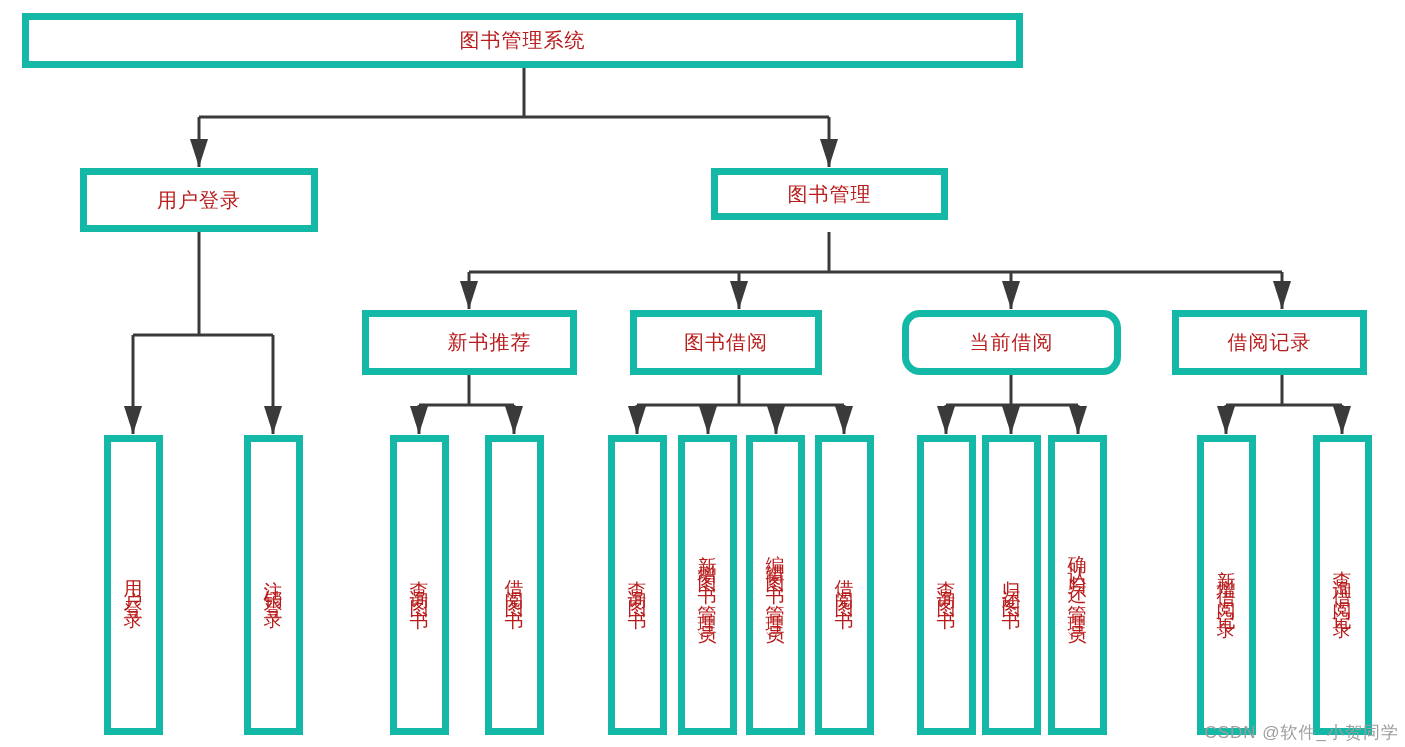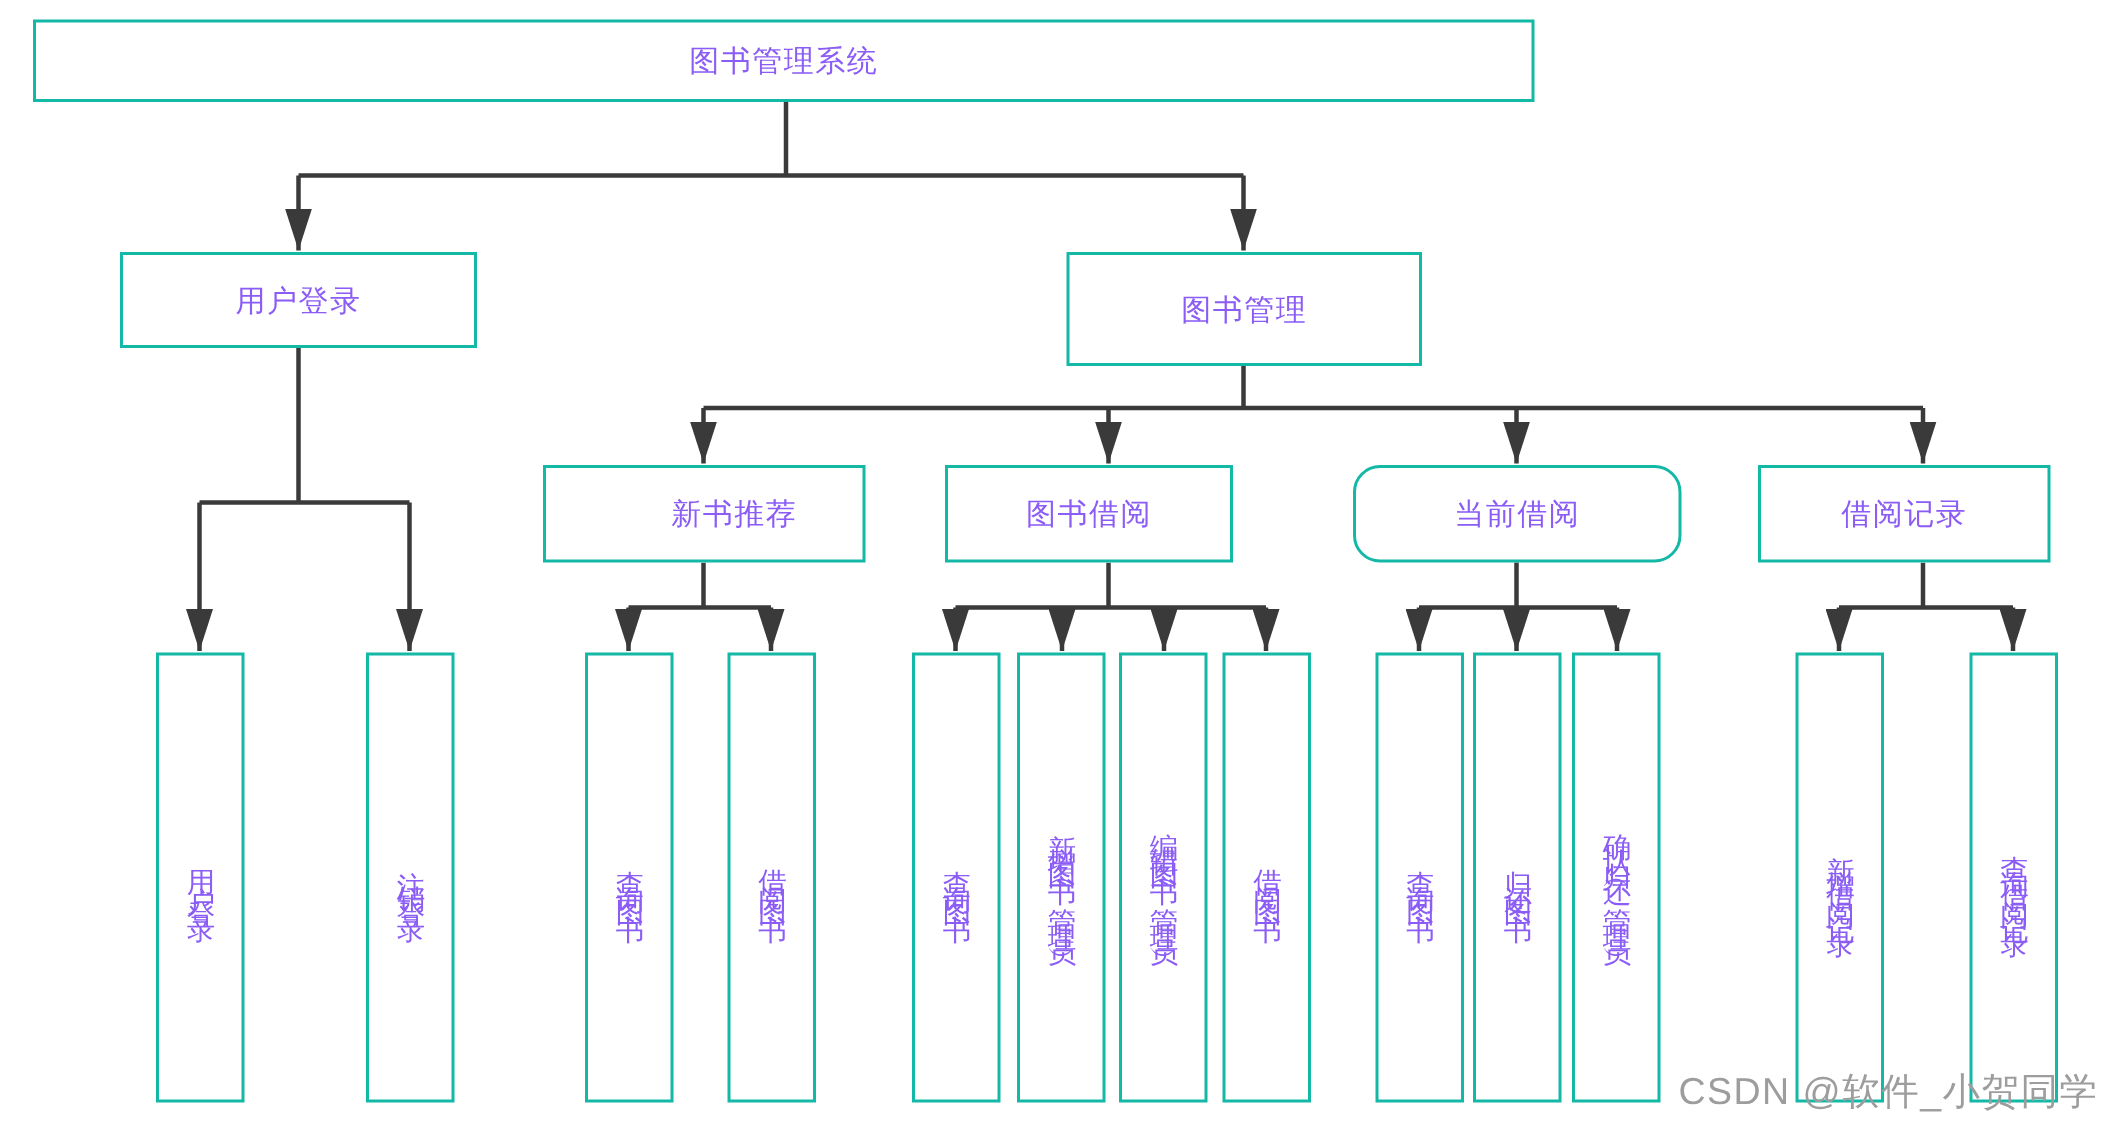--- a/index.html
+++ b/index.html
@@ -13,58 +13,58 @@
   }
   svg.connectors {
     position: absolute;
     left: 0; top: 0;
     width: 1405px; height: 747px;
     pointer-events: none;
   }
   .box {
     position: absolute;
     box-sizing: border-box;
-    border: 2px solid #14b8a6;
+    border: 7px solid #14b8a6;
     background: #ffffff;
     display: flex;
     align-items: center;
     justify-content: center;
-    color: #8b5cf6;
+    color: #b91c1c;
     font-size: 20px;
     letter-spacing: 1px;
     text-align: right;
   }
   .vbox { font-size: 19px; }
   .vtext {
     writing-mode: vertical-rl;
     text-orientation: mixed;
     letter-spacing: 10px;
     line-height: 1;
   }
   
   #node-root      { left: 22px;   top: 13px;  width: 1001px; height: 55px; }
   #node-user      { left: 80px;   top: 168px; width: 238px;  height: 64px; }
-  #node-book-mgmt { left: 711px;  top: 168px; width: 237px;  height: 76px; }
+  #node-book-mgmt { left: 711px;  top: 168px; width: 237px;  height: 52px; }
   #node-new-rec   { left: 362px;  top: 310px; width: 215px;  height: 65px; padding-left: 40px; }
   #node-borrow    { left: 630px;  top: 310px; width: 192px;  height: 65px; }
   #node-current   { left: 902px;  top: 310px; width: 219px;  height: 65px; border-radius: 18px; }
   #node-record    { left: 1172px; top: 310px; width: 195px;  height: 65px; }
   .leaf { top: 435px; width: 59px; height: 300px; }
   #leaf-u1 { left: 104px; }  #leaf-u2 { left: 244px; }
   #leaf-n1 { left: 390px; }  #leaf-n2 { left: 485px; }
   #leaf-j1 { left: 608px; }  #leaf-j2 { left: 678px; }
   #leaf-j3 { left: 746px; }  #leaf-j4 { left: 815px; }
   #leaf-c1 { left: 917px; }  #leaf-c2 { left: 982px; }
   #leaf-c3 { left: 1048px; }
   #leaf-r1 { left: 1197px; } #leaf-r2 { left: 1313px; }
   .watermark {
     position: absolute;
     right: 6px;
     bottom: 3px;
-    font-size: 25px;
+    font-size: 17px;
     color: #9d9d9d;
     z-index: 5;
     letter-spacing: 1px;
   }
 </style>
 </head>
 <body>
 
 <div class="canvas">
 

